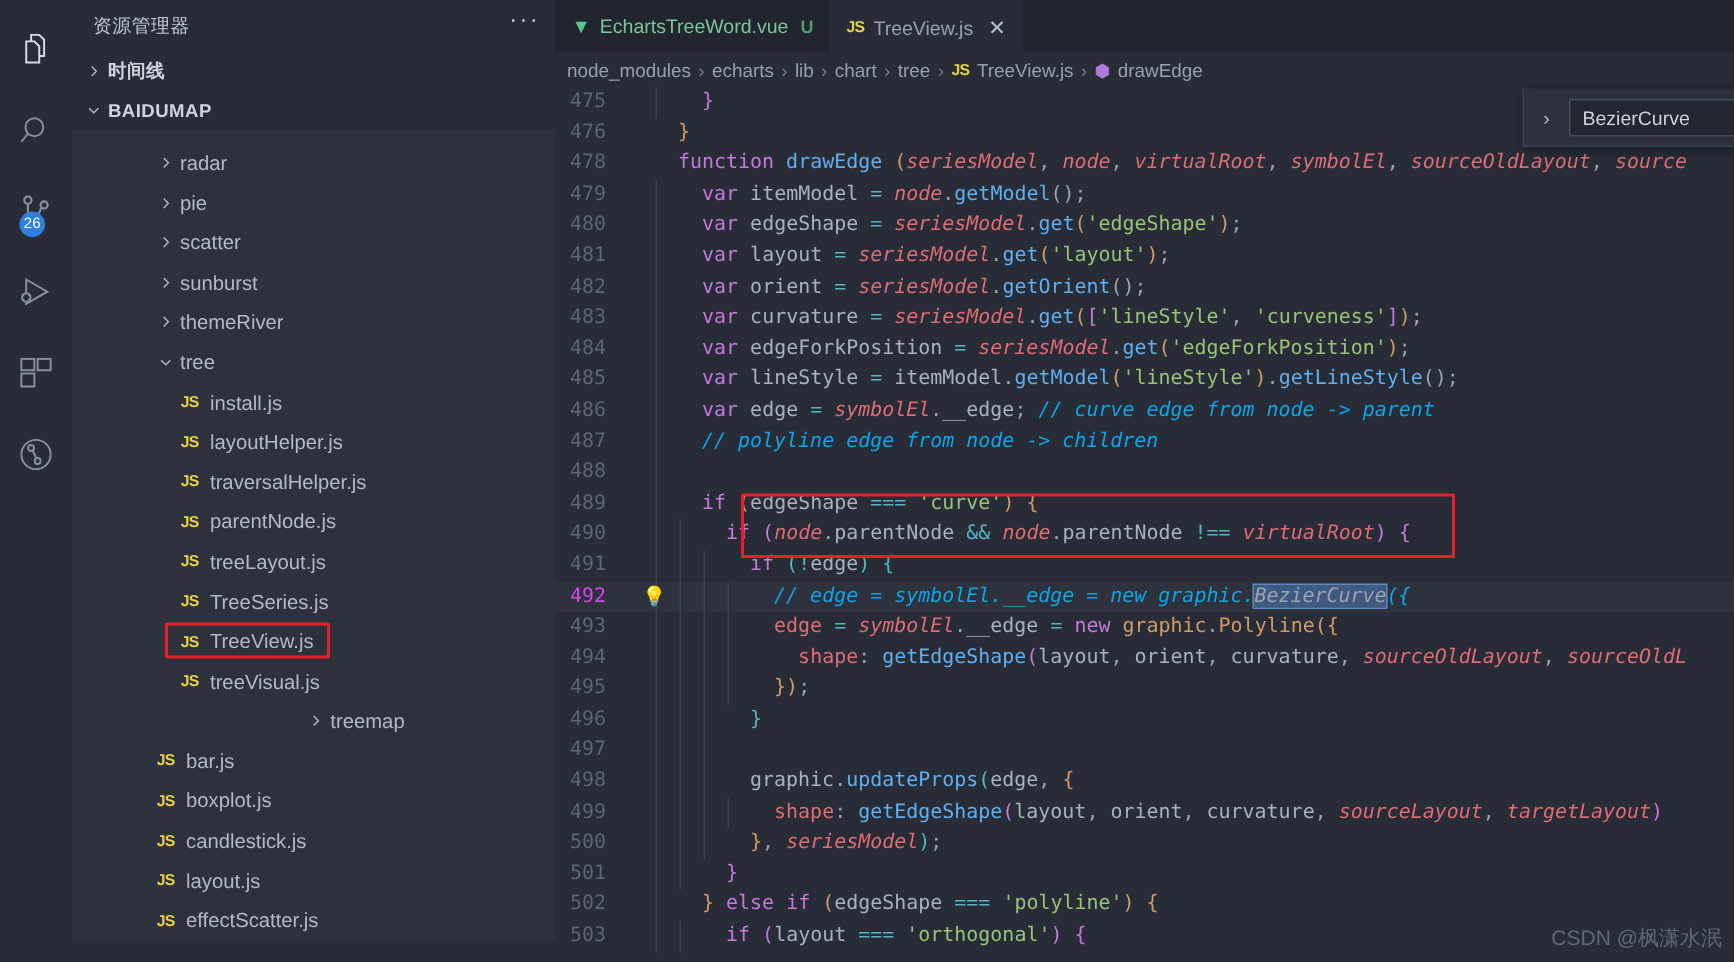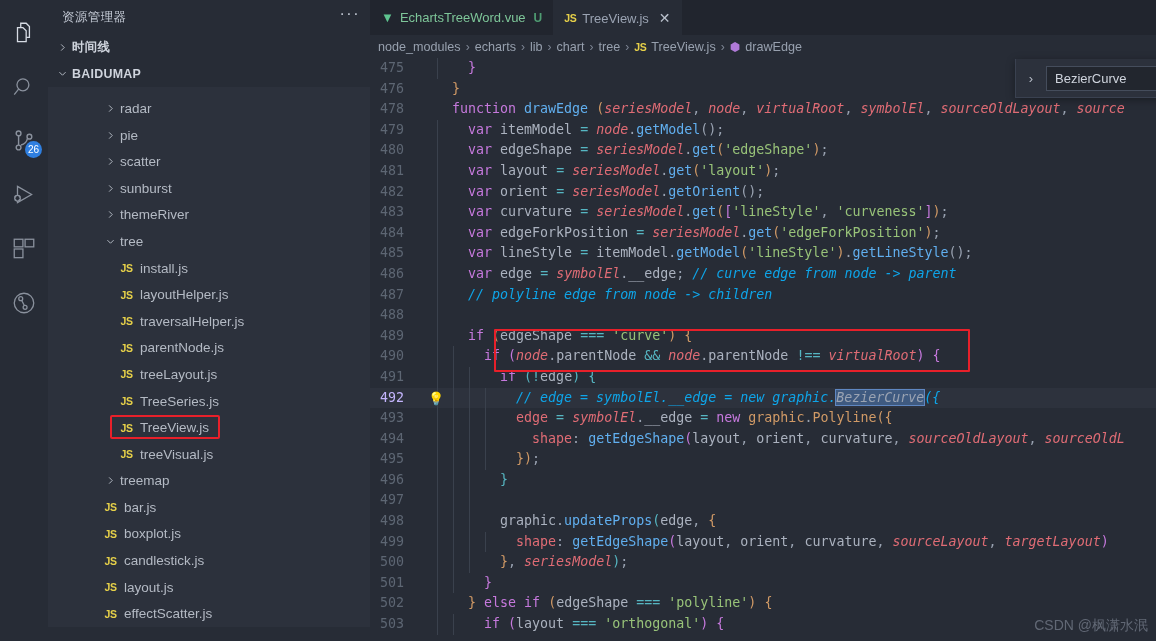--- a/index.html
+++ b/index.html
@@ -18,21 +18,21 @@
     display: flex; flex-direction: column; align-items: center;
     padding-top: 6px; flex: 0 0 48px;
   }
   .act-item {
     width: 48px; height: 54px;
     display: flex; align-items: center; justify-content: center;
     position: relative; cursor: pointer;
   }
   .act-item svg { display: block; }
   .act-badge {
-    position: absolute; right: 6px; bottom: 10px;
+    position: absolute; right: 18px; bottom: 10px;
     background: #2f7fe0; color: #fff;
     min-width: 17px; height: 17px; border-radius: 9px;
     font-size: 10px; line-height: 17px; text-align: center;
     font-family: "Liberation Sans", sans-serif; padding: 0 3px;
   }
 
   
   .sidebar {
     width: 322px; flex: 0 0 322px; height: 641px;
     background: #272c36; display: flex; flex-direction: column;
@@ -123,21 +123,21 @@
     position: absolute; top: 58px; left: 0; right: 0; bottom: 0;
     font-family: "DejaVu Sans Mono", "Liberation Mono", monospace;
     font-size: 13.3px; line-height: 20.6px; overflow: hidden;
   }
   .cline { position: relative; height: 20.6px; display: flex; white-space: pre; }
   .cline.cur { background: #2d323d; }
   .lnum {
     width: 46px; flex: 0 0 46px; text-align: right; padding-right: 12px;
     color: #5d6673;
   }
-  .cline.cur .lnum { color: #c4b5fd; }
+  .cline.cur .lnum { color: #d946ef; }
   .bulb { position: absolute; left: 58px; top: 1px; font-size: 13px; }
   .gutter-ind { width: 20px; flex: 0 0 20px; }
   .ctext { position: relative; }
   .guide {
     position: absolute; top: 0; bottom: 0; width: 1px; background: #3a414d;
   }
   .kw { color: #c679dd; }
   .fn { color: #61afef; }
   .var0 { color: #e06c75; }
   .param { color: #e06c75; font-style: italic; }
@@ -322,21 +322,21 @@
         </div>
         <div class="row shaded" style="padding-left: 70px;">
           <span class="jsicon">JS</span>
           <span class="rowlabel">TreeView.js</span>
           <span class="hl-box" style="left: 62px; top: 1px; width: 110px; height: 24px;"></span>
         </div>
         <div class="row shaded" style="padding-left: 70px;">
           <span class="jsicon">JS</span>
           <span class="rowlabel">treeVisual.js</span>
         </div>
-        <div class="row shaded" style="padding-left: 54px;">
+        <div class="row shaded" style="padding-left: 54px; justify-content: center;">
           <span class="chev">
             <svg width="11" height="11" viewBox="0 0 16 16" fill="none" stroke="#b4bac4" stroke-width="1.4">
               <path d="M6 3.5 L10.5 8 L6 12.5"></path>
             </svg>
           </span>
           <span class="rowlabel">treemap</span>
         </div>
         <div class="row shaded" style="padding-left: 54px;">
           <span class="jsicon">JS</span>
           <span class="rowlabel">bar.js</span>

